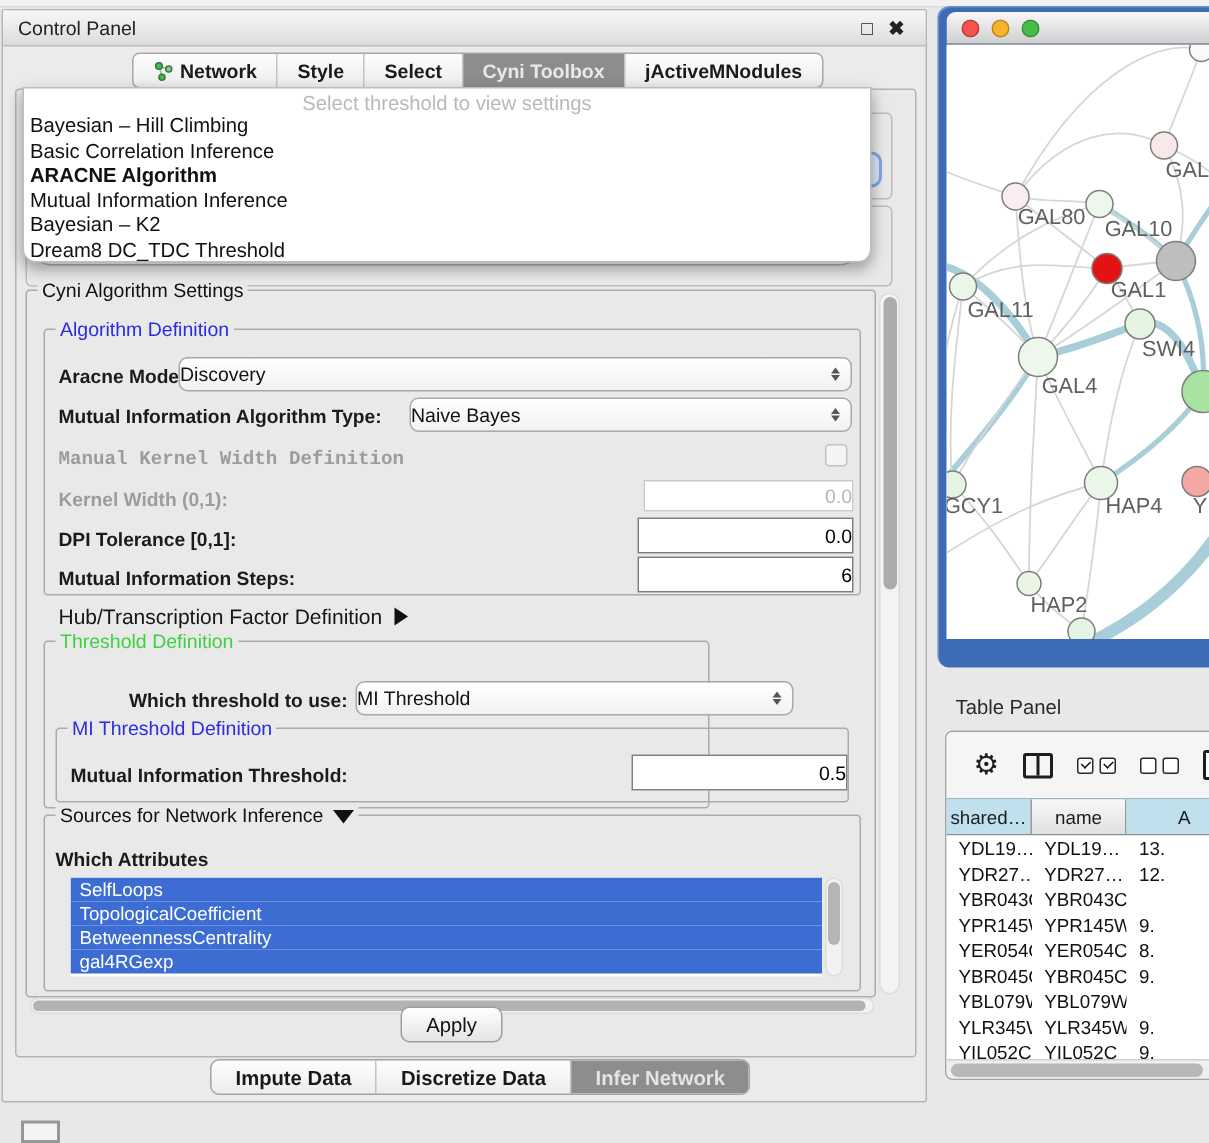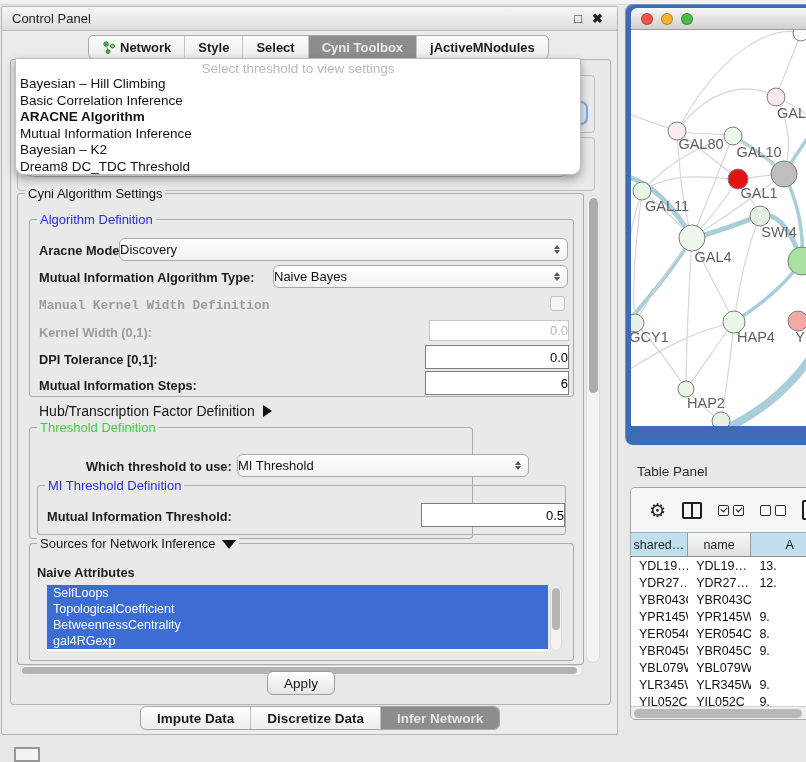--- a/index.html
+++ b/index.html
@@ -266,21 +266,21 @@
     <span class="legend blue">MI Threshold Definition</span>
   </div>
   <span class="lbl" style="left:45px;top:502px;">Mutual Information Threshold:</span>
   <div class="field" style="left:419px;top:496px;width:144px;height:24px;">
     <span>0.5</span>
   </div>
 
   <div class="abs group" style="left:27px;top:536px;width:545px;height:118px;">
     <span class="legend"><span>Sources for Network Inference</span><span class="tri-down"></span></span>
   </div>
-  <span class="lbl" style="left:35px;top:558px;">Naive Attributes</span>
+  <span class="lbl" style="left:35px;top:558px;">Which Attributes</span>
   <div class="abs" id="attr-list">
       <div class="attr-item">SelfLoops</div>
       <div class="attr-item">TopologicalCoefficient</div>
       <div class="attr-item">BetweennessCentrality</div>
       <div class="attr-item">gal4RGexp</div>
     </div>
   <div class="abs" id="attr-vscroll">
     <div id="attr-vthumb"></div>
   </div>
 

